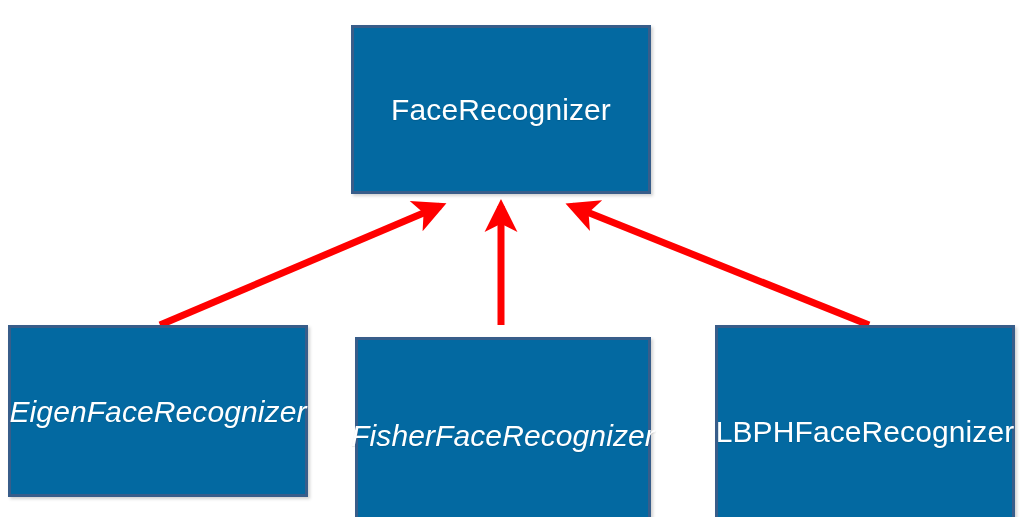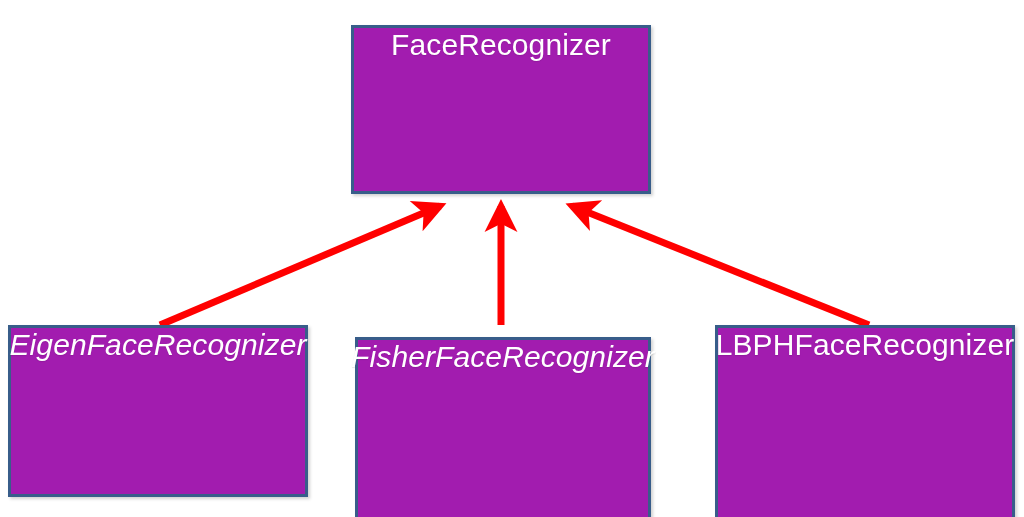--- a/index.html
+++ b/index.html
@@ -25,24 +25,24 @@
     left: 0;
     top: 0;
     width: 1024px;
     height: 517px;
     z-index: 1;
     pointer-events: none;
   }
   .node-box {
     position: absolute;
     box-sizing: border-box;
-    background: #a21caf;
+    background: #0369a1;
     border: 3px solid #385d8a;
     display: flex;
-    align-items: flex-start;
+    align-items: center;
     justify-content: center;
     z-index: 2;
     box-shadow: 2px 2px 3px rgba(0,0,0,0.18);
   }
   .node-label {
     color: #ffffff;
     font-size: 30px;
     font-weight: 400;
     letter-spacing: 0.1px;
     line-height: 1.1;

